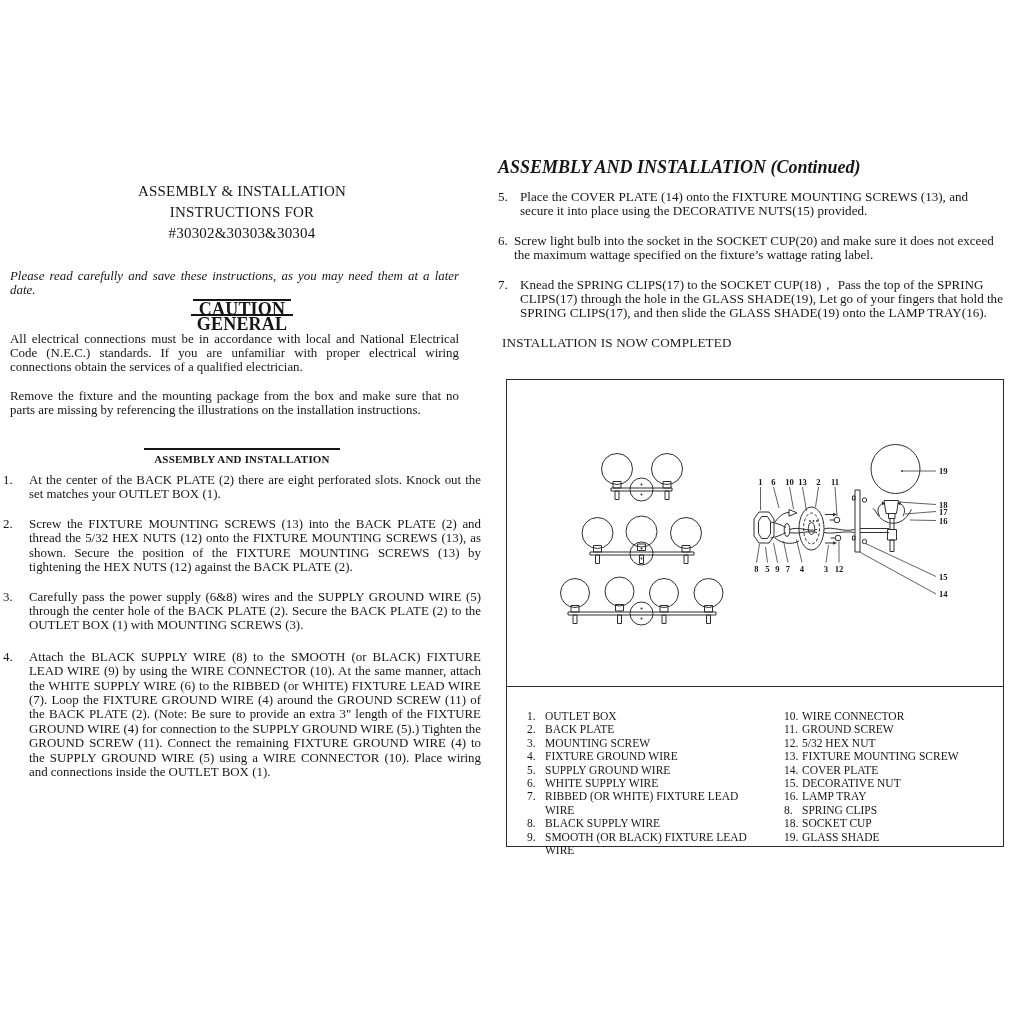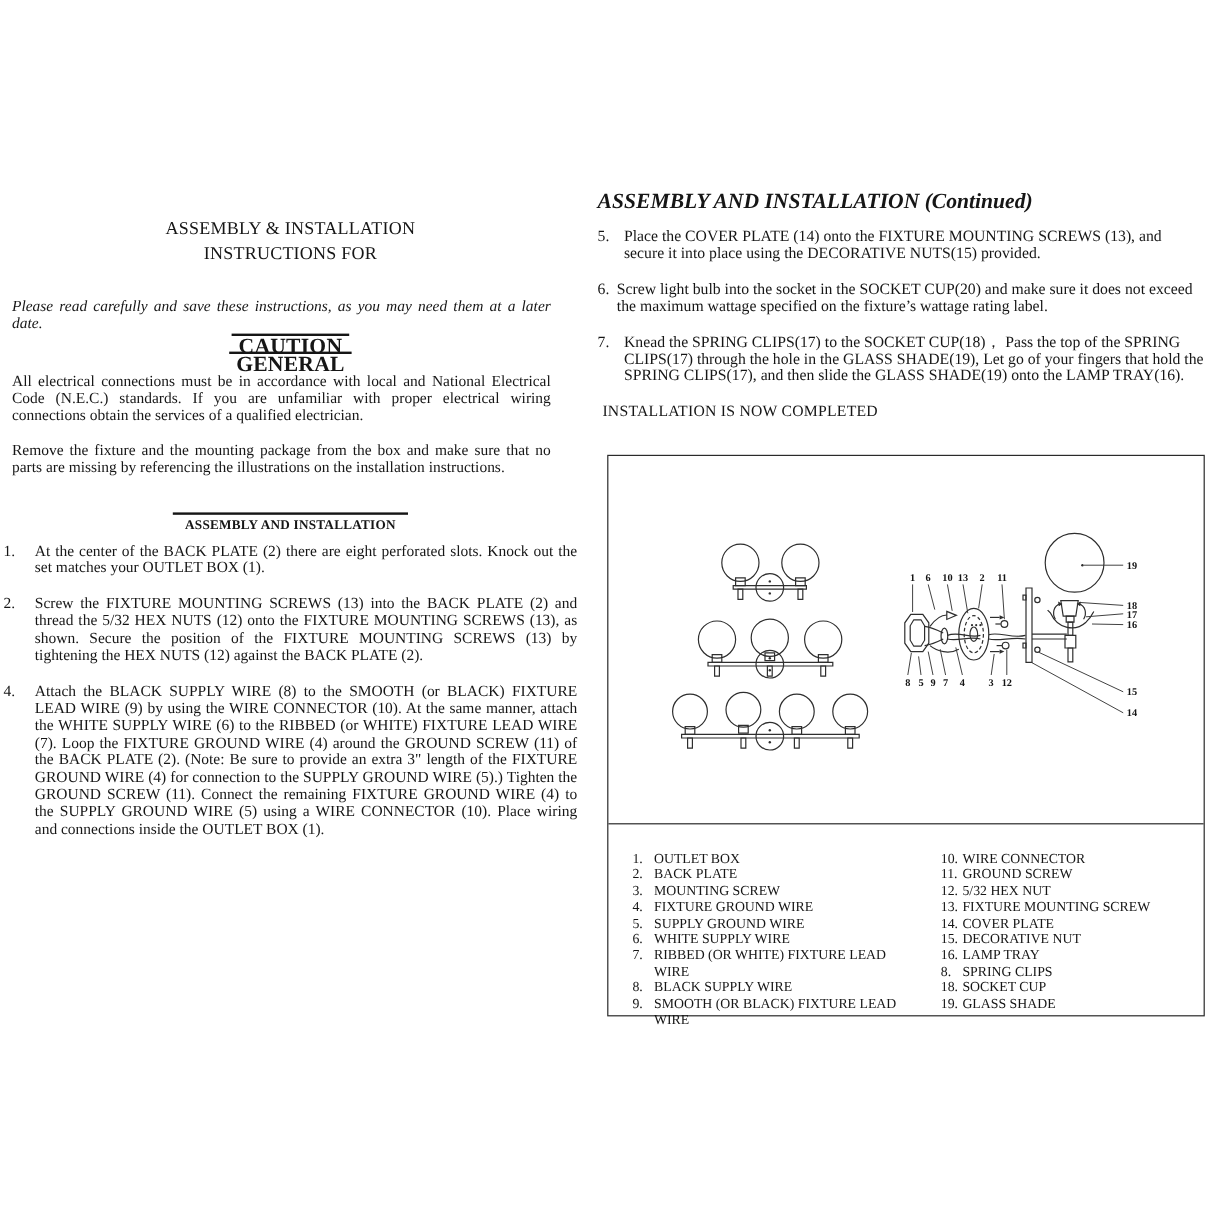--- a/index.html
+++ b/index.html
@@ -68,36 +68,38 @@
 </style>
 </head>
 <body>
 
 <div class="page">
 
   <div class="left-col">
     <div class="doc-title">
       <div>ASSEMBLY &amp; INSTALLATION</div>
       <div>INSTRUCTIONS FOR</div>
+      <div>#30302&amp;30303&amp;30304</div>
     </div>
 
     <p class="para intro">Please read carefully and save these instructions, as you may need them at a later date.</p>
 
     <div class="rule-heading">CAUTION</div>
 
     <div class="rule-heading" style="margin-top:-2px">GENERAL</div>
     <p class="para">All electrical connections must be in accordance with local and National Electrical Code (N.E.C.) standards.  If you are unfamiliar with proper electrical wiring connections obtain the services of a qualified electrician.</p>
     <div class="gap14"></div>
     <p class="para">Remove the fixture and the mounting package from the box and make sure that no parts are missing by referencing the illustrations on the installation instructions.</p>
 
     <div class="rule-heading big">ASSEMBLY AND INSTALLATION</div>
 
     <div class="steps">
       <div class="step"><span class="n">1.</span><span>At the center of the BACK PLATE (2) there are eight perforated slots.  Knock out the set matches your OUTLET BOX (1).</span></div>
       <div class="step"><span class="n">2.</span><span>Screw the FIXTURE MOUNTING SCREWS (13) into the BACK PLATE (2) and thread the 5/32 HEX NUTS (12) onto the FIXTURE MOUNTING SCREWS (13), as shown.  Secure the position of the FIXTURE MOUNTING SCREWS (13) by tightening the HEX NUTS (12) against the BACK PLATE (2).</span></div>
+      <div class="step" style="margin-bottom:17px"><span class="n">3.</span><span>Carefully pass the power supply (6&amp;8) wires and the SUPPLY GROUND WIRE (5) through the center hole of the BACK PLATE (2).  Secure the BACK PLATE (2) to the OUTLET BOX (1) with MOUNTING SCREWS (3).</span></div>
       <div class="step"><span class="n">4.</span><span>Attach the BLACK SUPPLY WIRE (8) to the SMOOTH (or BLACK) FIXTURE LEAD WIRE (9) by using the WIRE CONNECTOR (10).  At the same manner, attach the WHITE SUPPLY WIRE (6) to the RIBBED (or WHITE) FIXTURE LEAD WIRE (7). Loop the FIXTURE GROUND WIRE (4) around the GROUND SCREW (11) of the BACK PLATE (2).  (Note: Be sure to provide an extra 3" length of the FIXTURE GROUND WIRE (4) for connection to the SUPPLY GROUND WIRE (5).)  Tighten the GROUND SCREW (11).  Connect the remaining FIXTURE GROUND WIRE (4) to the SUPPLY GROUND WIRE (5) using a WIRE CONNECTOR (10).  Place wiring and connections inside the OUTLET BOX (1).</span></div>
     </div>
   </div>
 
   <div class="right-col">
     <div class="rheading">ASSEMBLY AND INSTALLATION (Continued)</div>
 
     <div class="rstep"><span class="n">5.</span><span>Place the COVER PLATE (14) onto the FIXTURE MOUNTING SCREWS (13), and secure it into place using the DECORATIVE NUTS(15) provided.</span></div>
     <div class="rstep" style="padding-left:16px;text-indent:-16px"><span class="n" style="width:16px">6.</span><span>Screw light bulb into the socket in the SOCKET CUP(20) and make sure it does not exceed the maximum wattage specified on the fixture’s wattage rating label.</span></div>
     <div class="rstep"><span class="n">7.</span><span>Knead the SPRING CLIPS(17) to the SOCKET CUP(18)， Pass the top of the SPRING CLIPS(17)  through the hole in the GLASS SHADE(19), Let go of your fingers that hold the SPRING CLIPS(17), and then slide the GLASS SHADE(19) onto the LAMP TRAY(16).</span></div>

